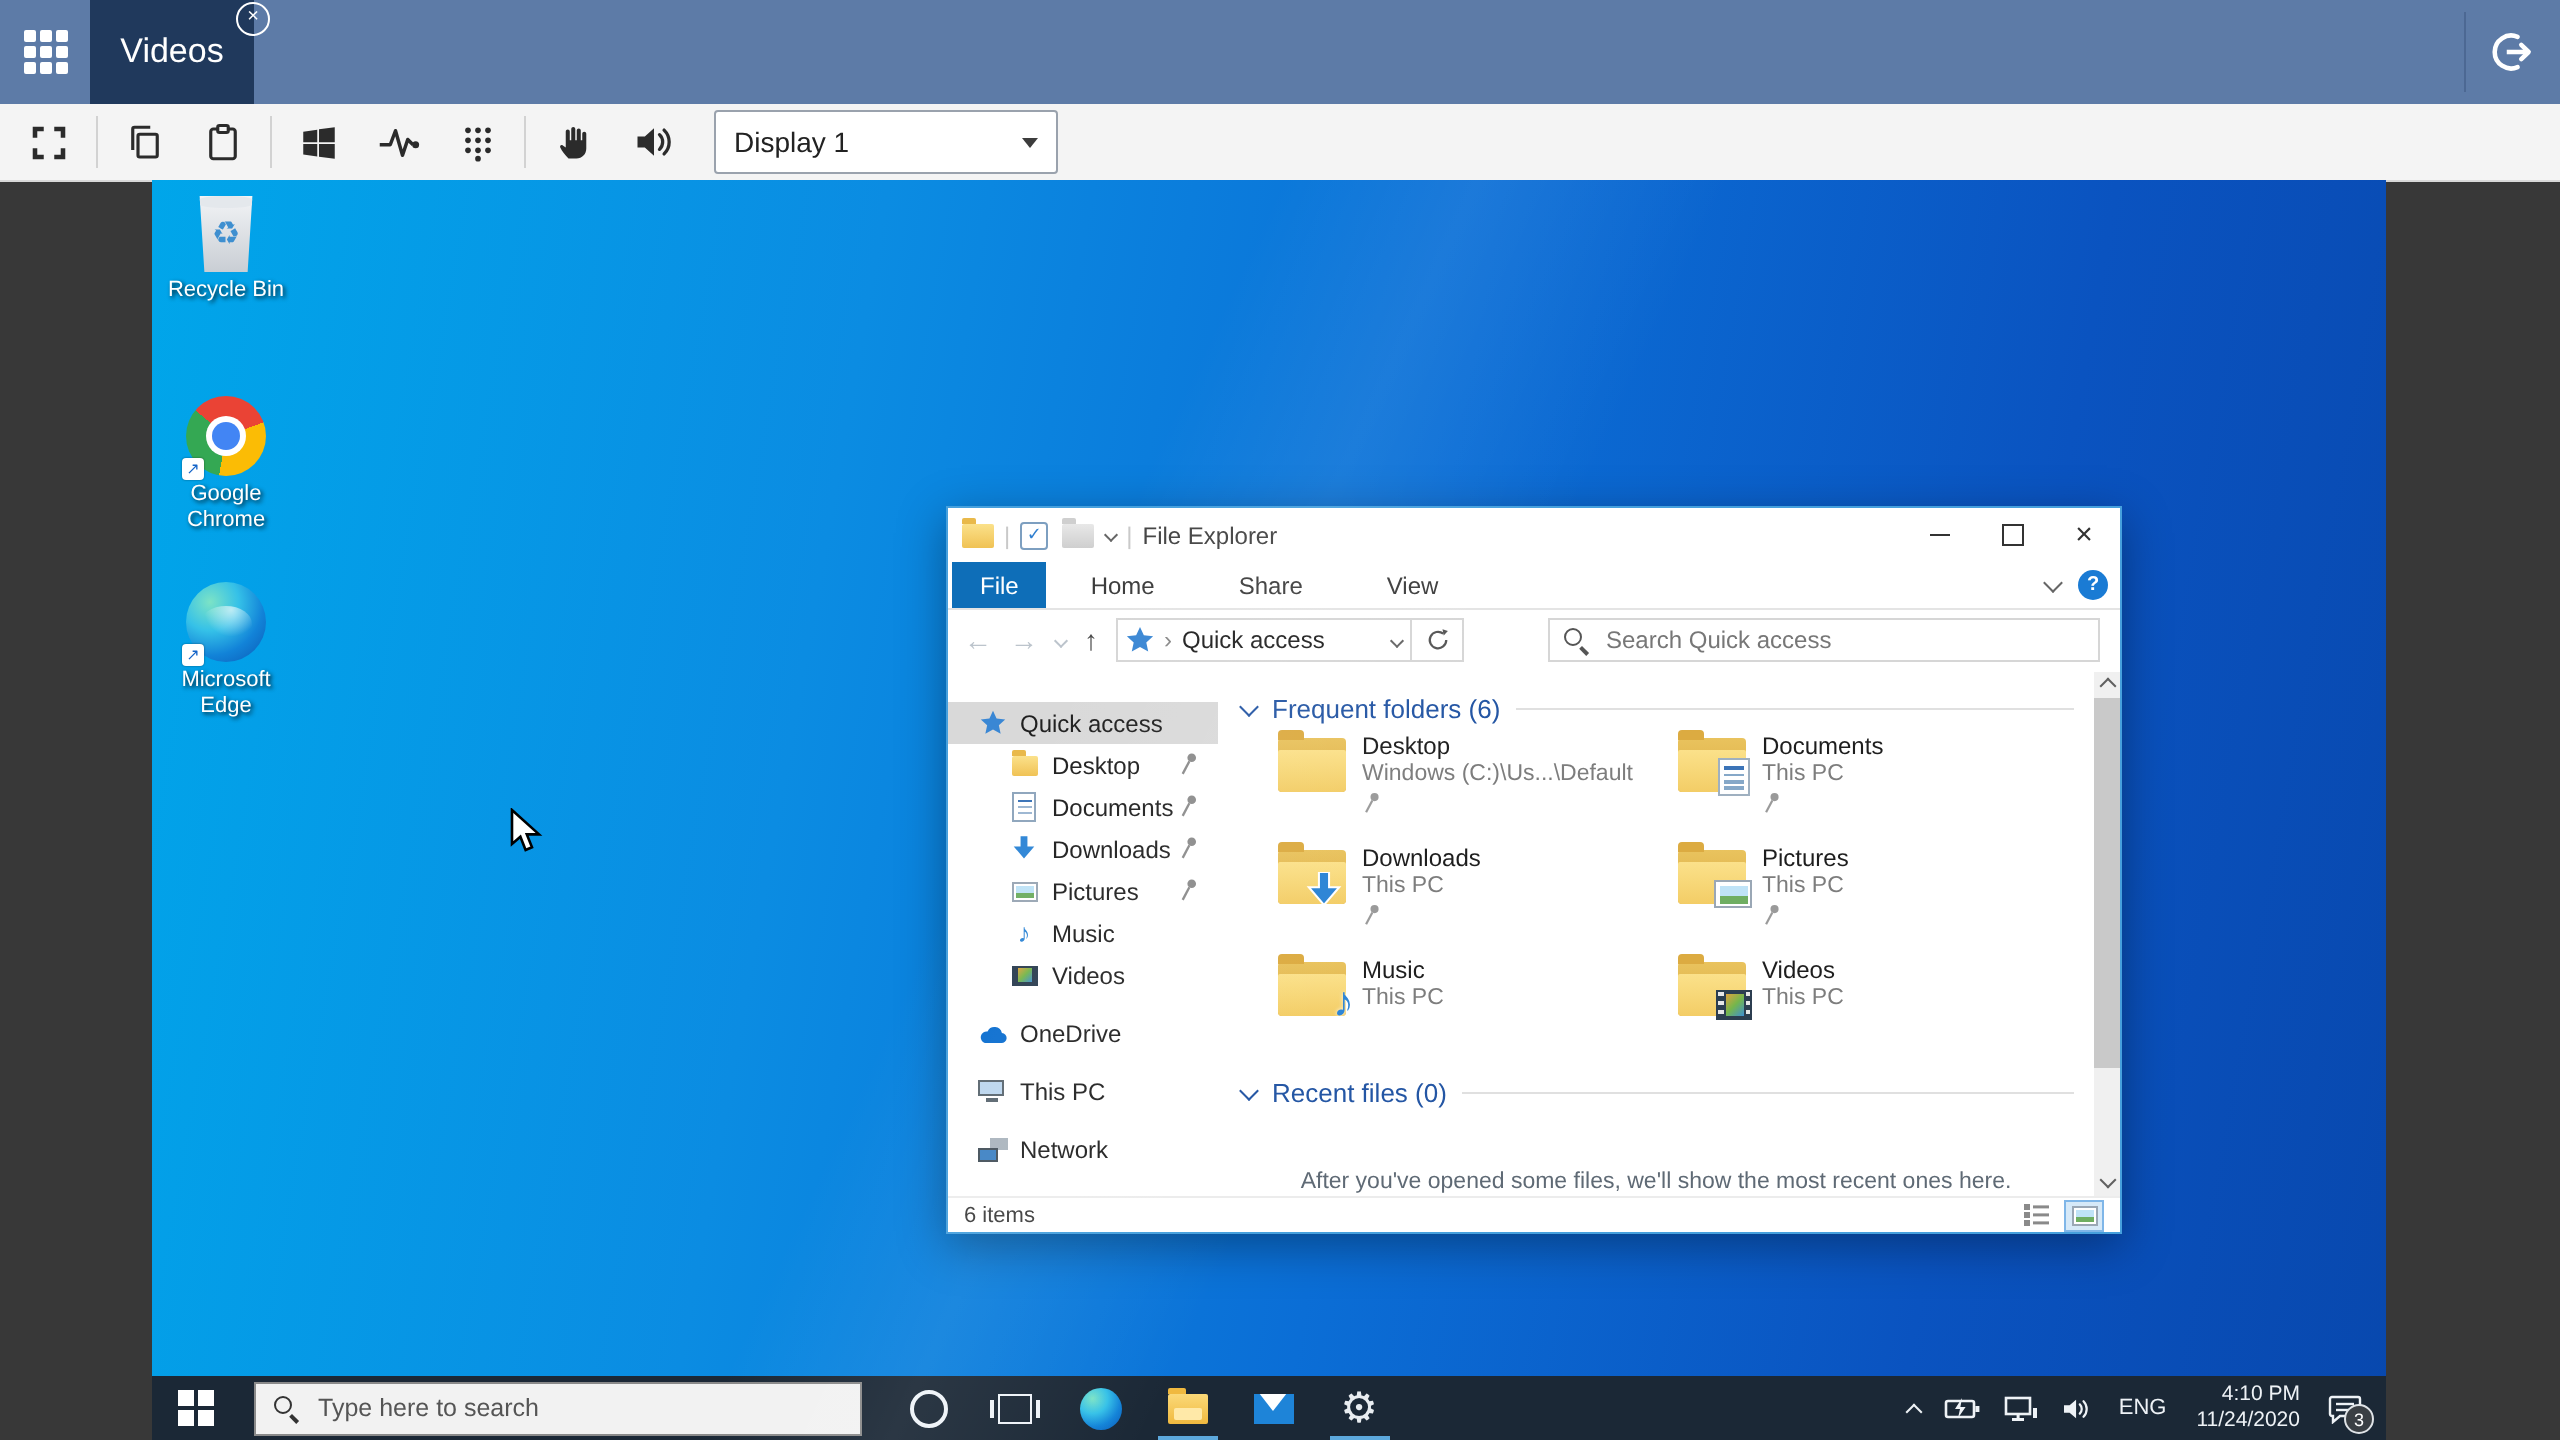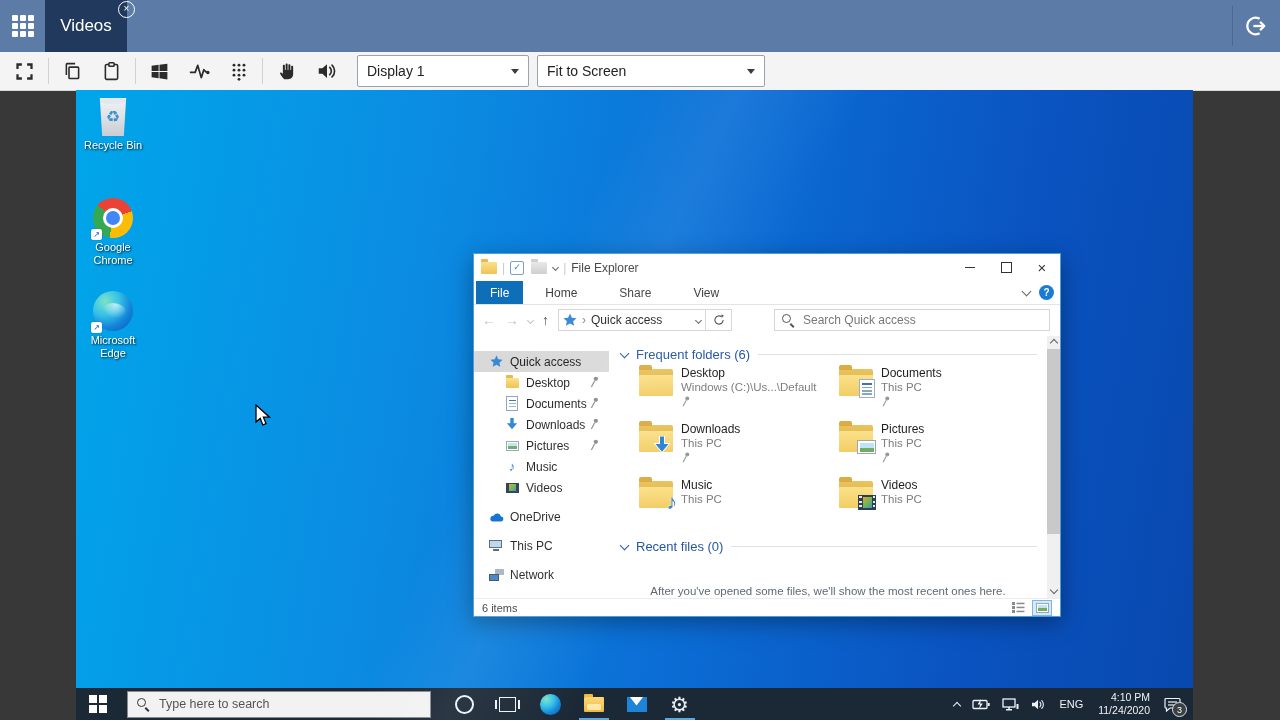--- a/index.html
+++ b/index.html
@@ -265,24 +265,20 @@
     <div class="tb-btn">
       <svg width="22" height="22" viewBox="0 0 24 24">
         <polygon points="3,9 7,9 12,4.5 12,19.5 7,15 3,15" fill="#2b2b2b"></polygon>
         <path d="M15 8a5.5 5.5 0 0 1 0 8M17.5 5.5a9 9 0 0 1 0 13" stroke="#2b2b2b" stroke-width="1.8" fill="none" stroke-linecap="round"></path>
       </svg>
     </div>
     <div class="dropdown" style="width:152px;margin-left:10px">
       <span>Display 1</span>
       <span class="tri"></span>
     </div>
-    <div class="dropdown" style="width:208px">
-      <span>Fit to Screen</span>
-      <span class="tri"></span>
-    </div>
   </div>
 
   <div class="viewport">
 
     <div class="dicon" style="left:0;top:8px">
       <div class="bin">
         <div class="rec">♻</div>
       </div>
       <div class="lbl">Recycle Bin</div>
     </div>

